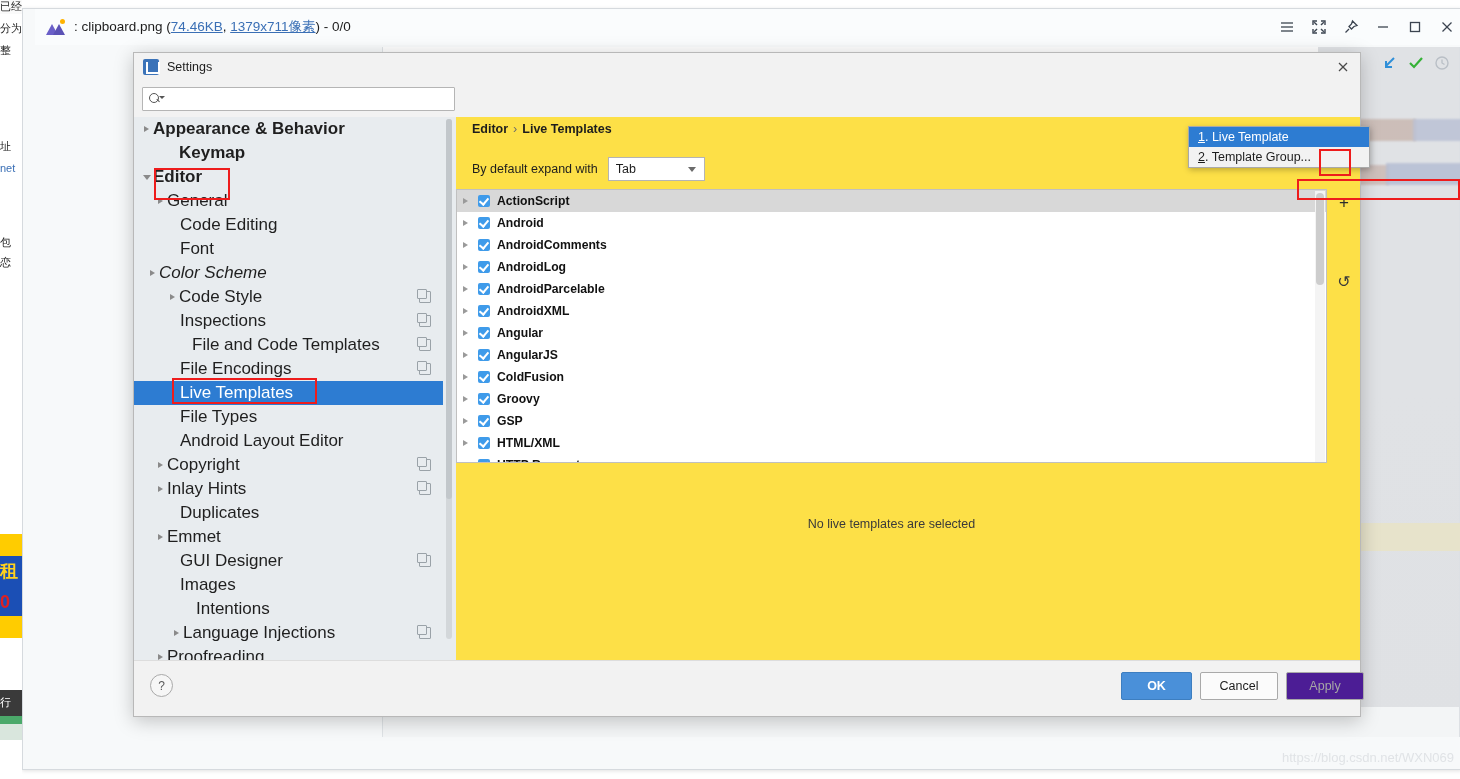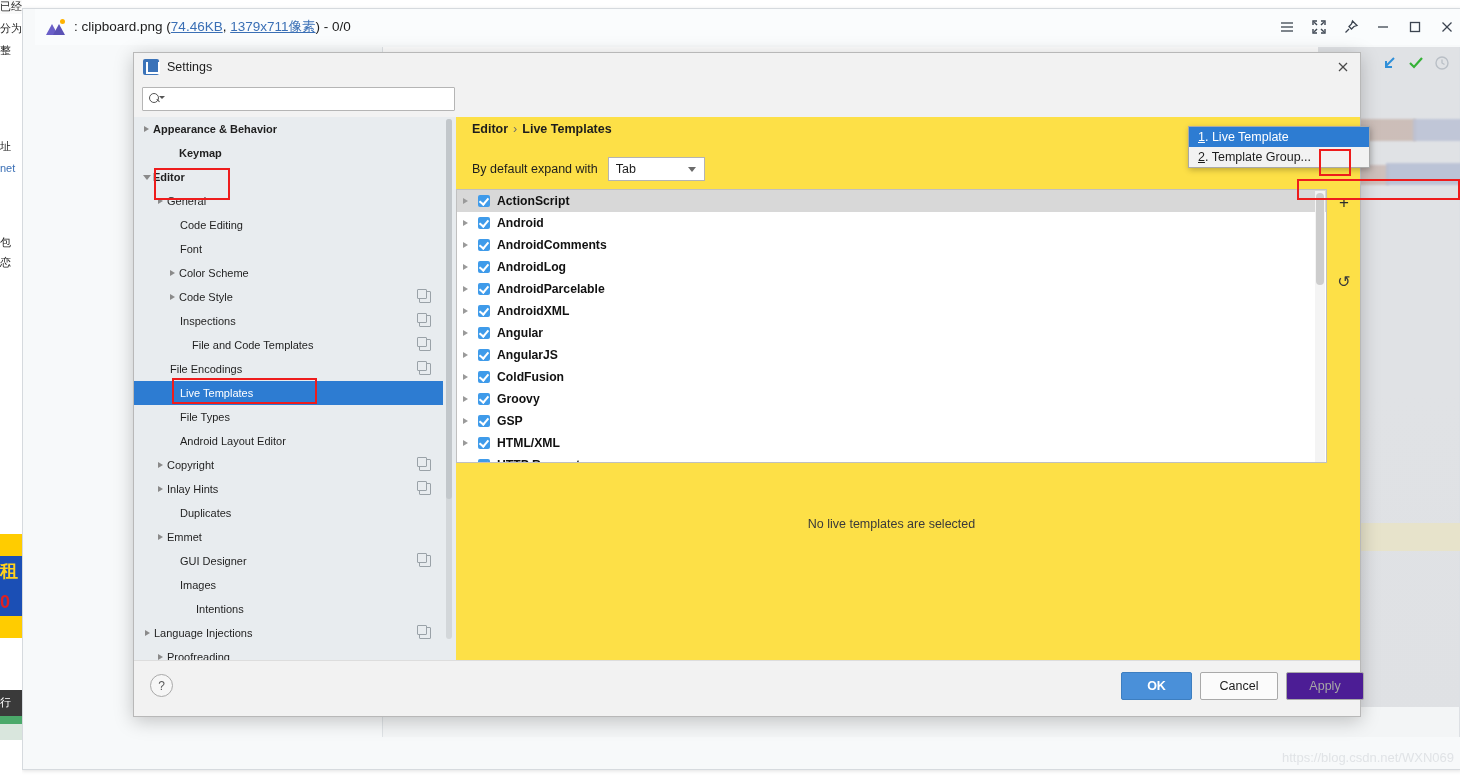--- a/index.html
+++ b/index.html
@@ -117,21 +117,21 @@
     margin-left:4px; background:transparent; color:#1c1c1c;
   }
 
   
   .sidebar {
     position:absolute; left:0; top:36px; width:322px; height:571px;
     background:#e8ecef; overflow:hidden;
   }
   .tree { position:absolute; left:0; top:0; width:309px; }
   .tree-item {
-    height:24px; display:flex; align-items:center; font-size:11px;
+    height:24px; display:flex; align-items:center; font-size:17px;
     color:#1f1f1f; position:relative; white-space:nowrap;
   }
   .tree-item.bold { font-weight: bold; }
   .tree-item.sel { background:#2d7cd2; color:#fff; }
   .tw { width:13px; display:flex; align-items:center; justify-content:center; }
   .tw i {
     width:0;height:0;border-left:5px solid #8a8a8a;
     border-top:3.5px solid transparent;border-bottom:3.5px solid transparent;
   }
   .tw.open i {
@@ -450,21 +450,21 @@
               <span class="tree-label">General</span>
             </div>
             <div class="tree-item" style="padding-left: 33px;">
               <span class="tw"></span>
               <span class="tree-label">Code Editing</span>
             </div>
             <div class="tree-item" style="padding-left: 33px;">
               <span class="tw"></span>
               <span class="tree-label">Font</span>
             </div>
-            <div class="tree-item" style="padding-left: 32px;">
+            <div class="tree-item" style="padding-left: 12px; font-style: italic;">
               <span class="tw">
                 <i></i>
               </span>
               <span class="tree-label">Color Scheme</span>
             </div>
             <div class="tree-item" style="padding-left: 32px;">
               <span class="tw">
                 <i></i>
               </span>
               <span class="tree-label">Code Style</span>
@@ -473,21 +473,21 @@
             <div class="tree-item" style="padding-left: 33px;">
               <span class="tw"></span>
               <span class="tree-label">Inspections</span>
               <span class="copyicon"></span>
             </div>
             <div class="tree-item" style="padding-left: 33px; margin-left: 12px;">
               <span class="tw"></span>
               <span class="tree-label">File and Code Templates</span>
               <span class="copyicon"></span>
             </div>
-            <div class="tree-item" style="padding-left: 23px;">
+            <div class="tree-item" style="padding-left: 33px;">
               <span class="tw"></span>
               <span class="tree-label">File Encodings</span>
               <span class="copyicon"></span>
             </div>
             <div class="tree-item sel" style="padding-left: 33px;">
               <span class="tw"></span>
               <span class="tree-label">Live Templates</span>
             </div>
             <div class="tree-item" style="padding-left: 33px;">
               <span class="tw"></span>
@@ -527,21 +527,21 @@
               <span class="copyicon"></span>
             </div>
             <div class="tree-item" style="padding-left: 33px;">
               <span class="tw"></span>
               <span class="tree-label">Images</span>
             </div>
             <div class="tree-item" style="padding-left: 49px;">
               <span class="tw"></span>
               <span class="tree-label">Intentions</span>
             </div>
-            <div class="tree-item" style="padding-left: 7px;">
+            <div class="tree-item" style="padding-left: 36px;">
               <span class="tw">
                 <i></i>
               </span>
               <span class="tree-label">Language Injections</span>
               <span class="copyicon"></span>
             </div>
             <div class="tree-item" style="padding-left: 20px;">
               <span class="tw">
                 <i></i>
               </span>

